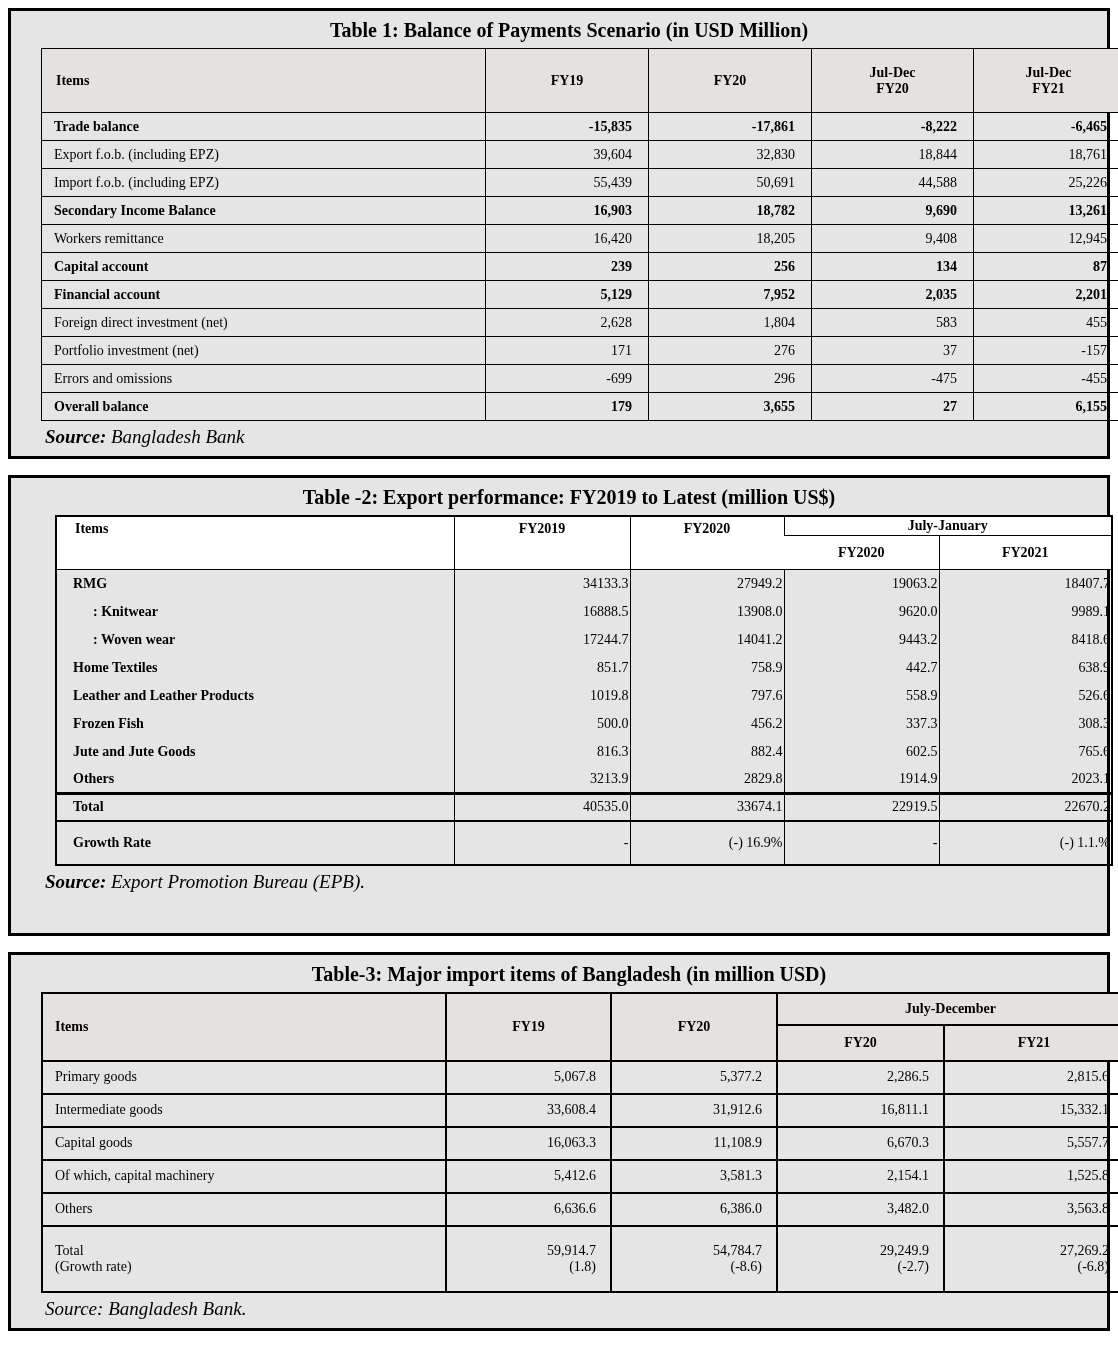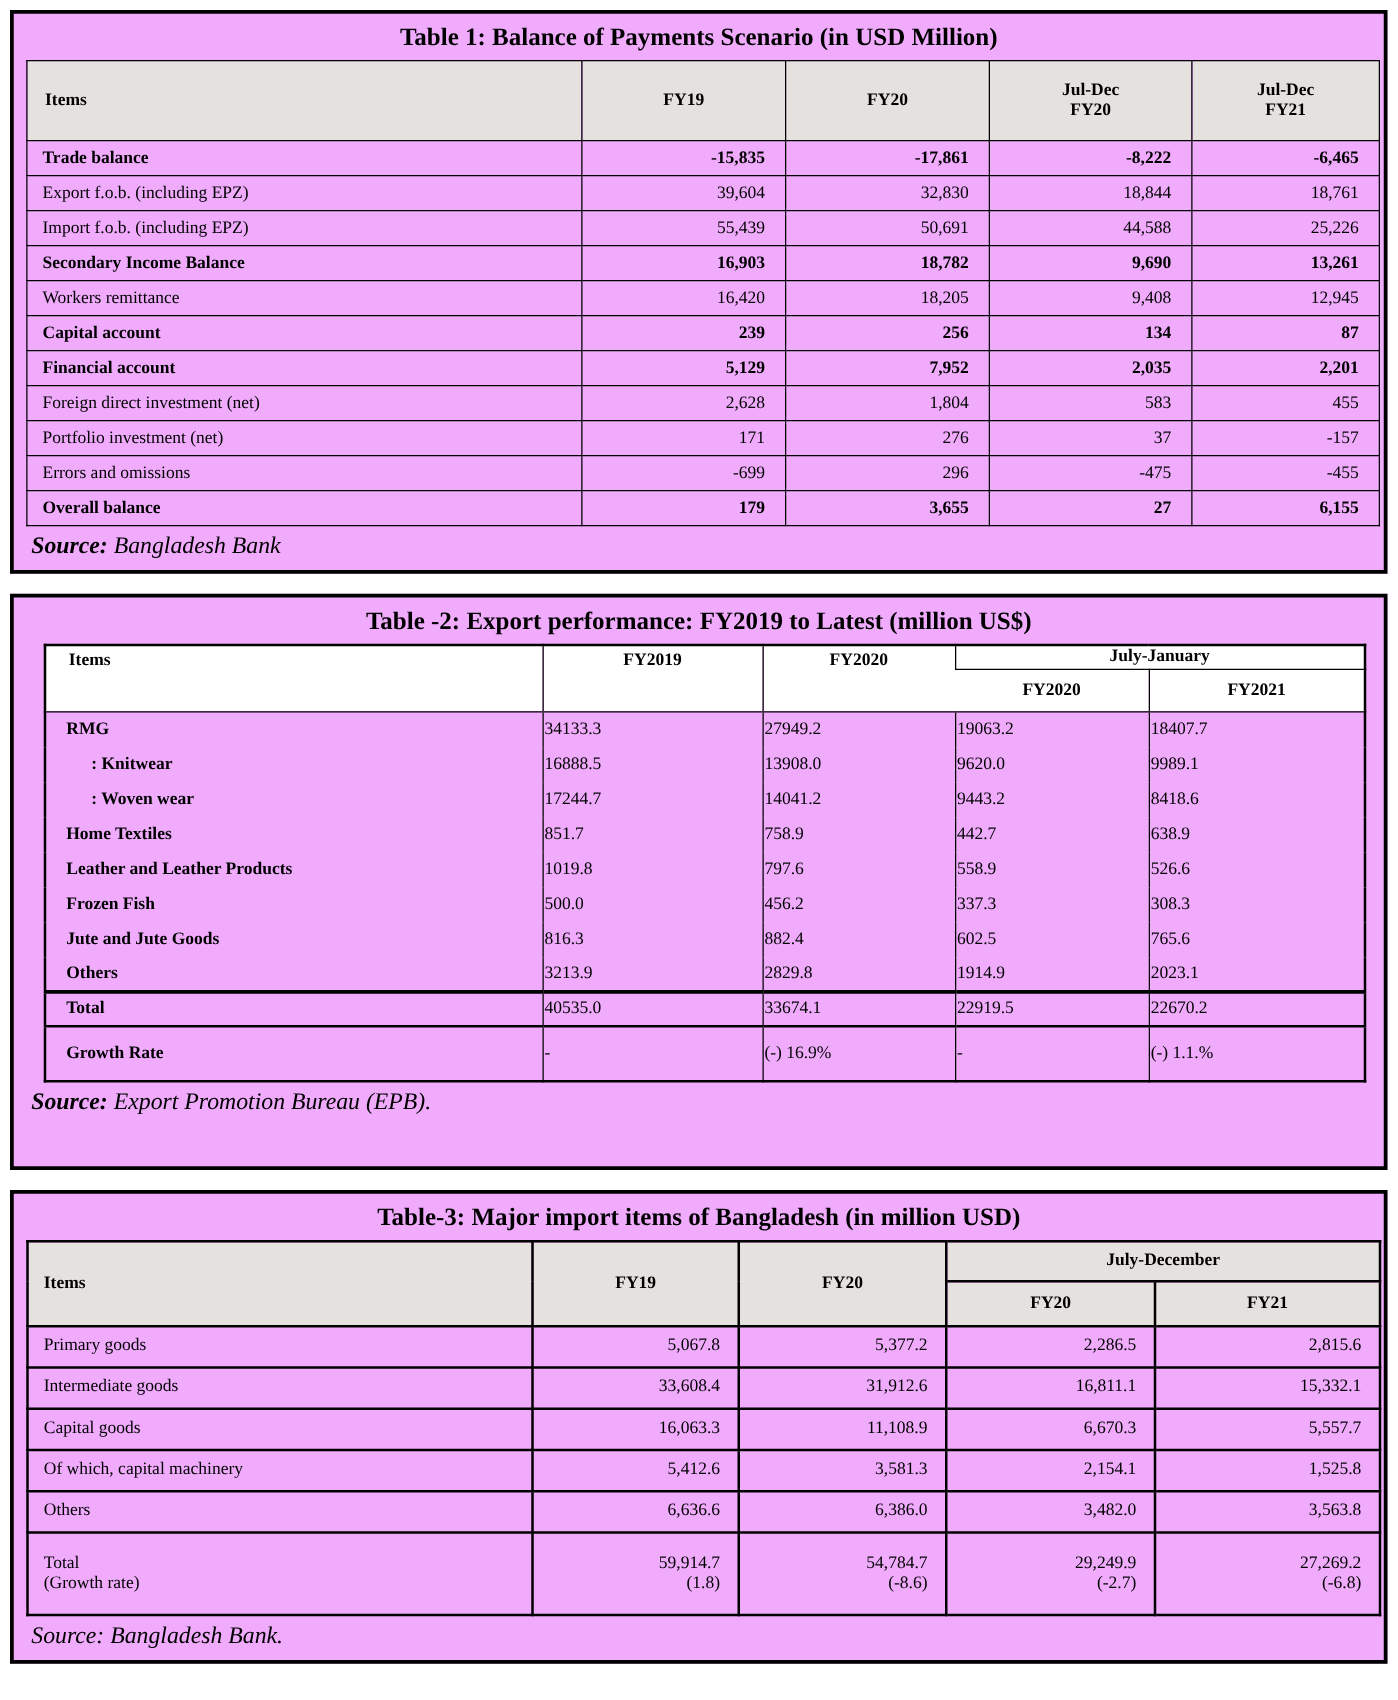--- a/index.html
+++ b/index.html
@@ -2,21 +2,21 @@
 <html style="--header-bg: #e5e1de; --border: #000000;"><head>
 <meta charset="utf-8">
 <style>
   :root { --header-bg:#e5e1de; --border:#000; }
   * { box-sizing:border-box; }
   html,body { margin:0; padding:0; background:#fff; }
   body {
     width:1118px; min-height:1360px;
     font-family:"Liberation Serif", serif; color:#000;
   }
-  .figure-box { border:3px solid var(--border); margin:8px 8px 16px 8px; background:#f0abfc; }
+  .figure-box { border:3px solid var(--border); margin:8px 8px 16px 8px; background:#e5e5e5;padding-left:20px; }
   .fig-title { text-align:center; font-weight:bold; font-size:20px; padding:8px 0 6px 0; }
   table { border-collapse:collapse; table-layout:fixed; font-size:14px; }
   th, td { overflow:hidden; }
   .src { font-style:italic; font-size:19px; padding:5px 0 8px 14px; }
   .src .b { font-weight:bold; }
   .b { font-weight:bold; }
 
   
   #t1 table { width:1082px; margin:0 auto 0 10px; }
   #t1 th, #t1 td { border:1.5px solid var(--border); }
@@ -34,21 +34,21 @@
   #t2 th, #t2 td { border-left:1.5px solid var(--border); }
   #t2 tr > *:first-child { border-left:none; }
   #t2 thead th { font-weight:bold; border-bottom:1.5px solid var(--border); background:#fff; }
   #t2 thead th.top { vertical-align:top; padding-top:4px; text-align:center; height:26px; }
   #t2 thead th.items { text-align:left; padding-left:18px; }
   #t2 thead th.group { text-align:center; vertical-align:middle; }
   #t2 thead th.sub { text-align:center; vertical-align:middle; height:34px; }
   #t2 tbody td { height:28px; vertical-align:middle; }
   #t2 tbody td.lbl { text-align:left; padding-left:16px; }
   #t2 tbody td.lbl.ind { padding-left:36px; }
-  #t2 tbody td.val { text-align:left; }
+  #t2 tbody td.val { text-align:right; }
   #t2 tbody tr.row-total td { border-top:3px solid var(--border); height:27px; }
   #t2 tbody tr.row-growth td { border-top:2.5px solid var(--border); height:44px; }
   #t2 .src { padding-bottom:40px; }
 
   
   #t3 table { width:1082px; margin:0 auto 0 10px; }
   #t3 th, #t3 td { border:2px solid var(--border); }
   #t3 thead th { background:var(--header-bg); font-weight:bold; text-align:center; }
   #t3 thead th.items { text-align:left; padding-left:12px; vertical-align:middle; }
   #t3 thead th.top { vertical-align:middle; height:68px; }

